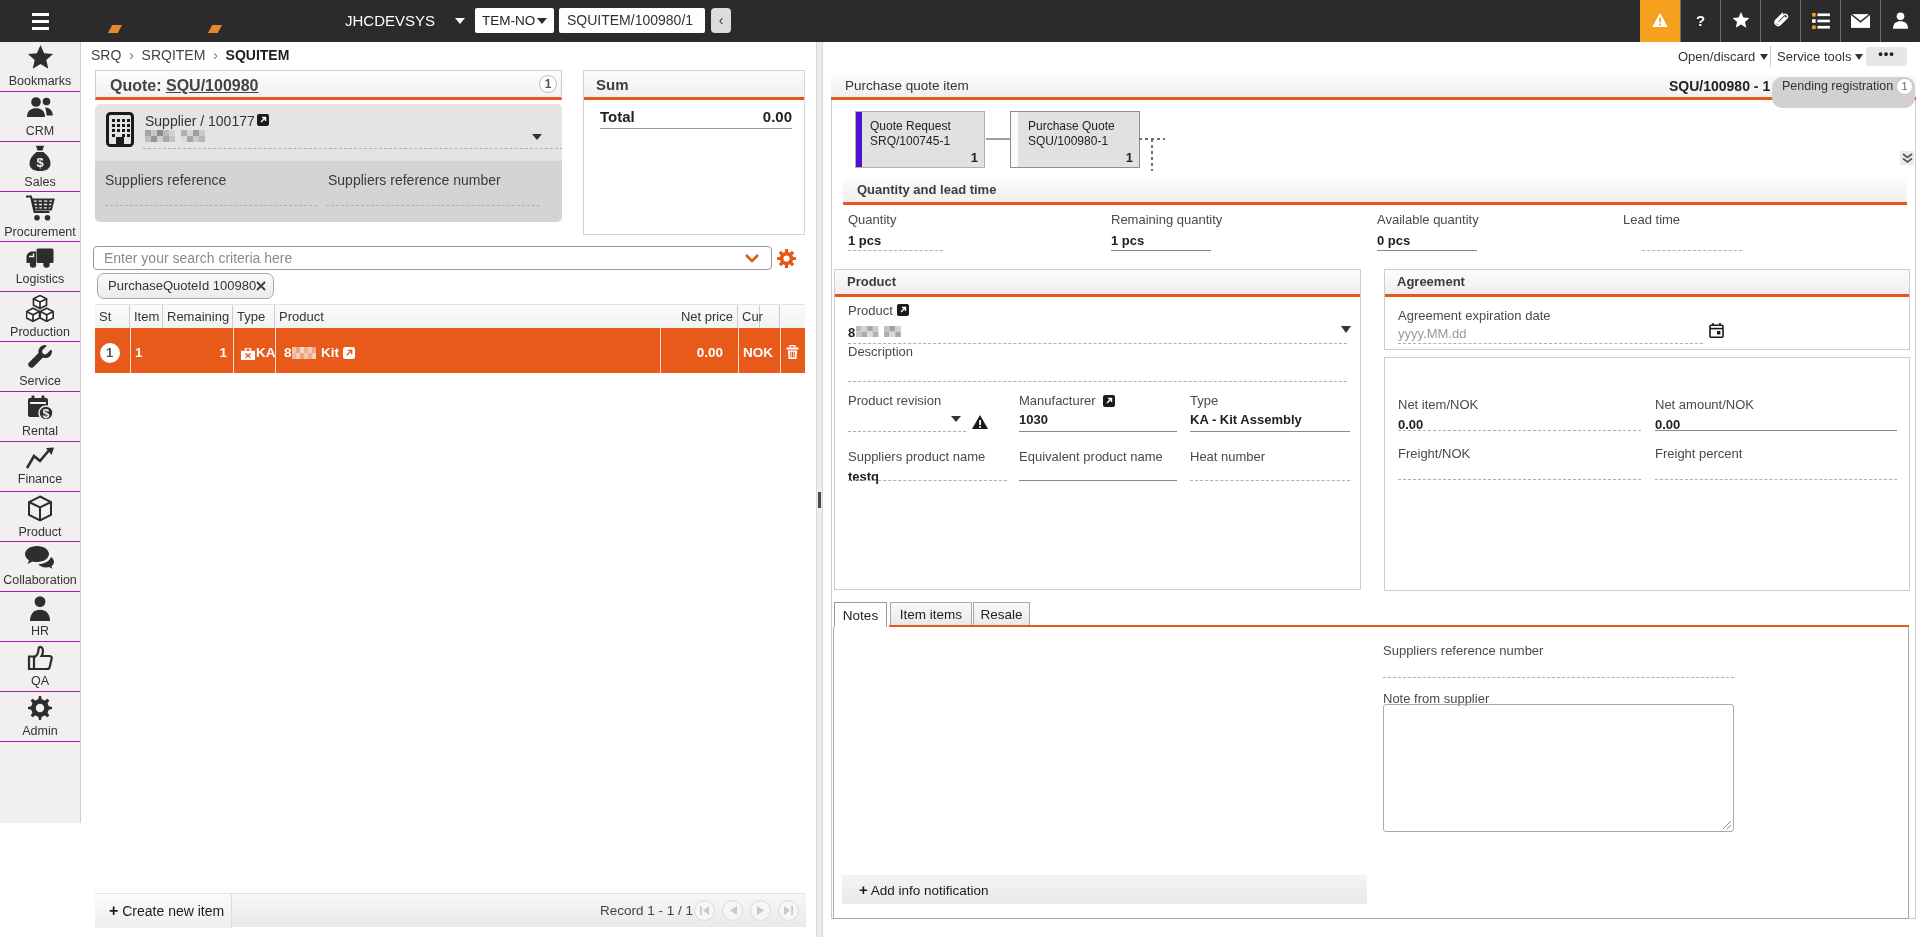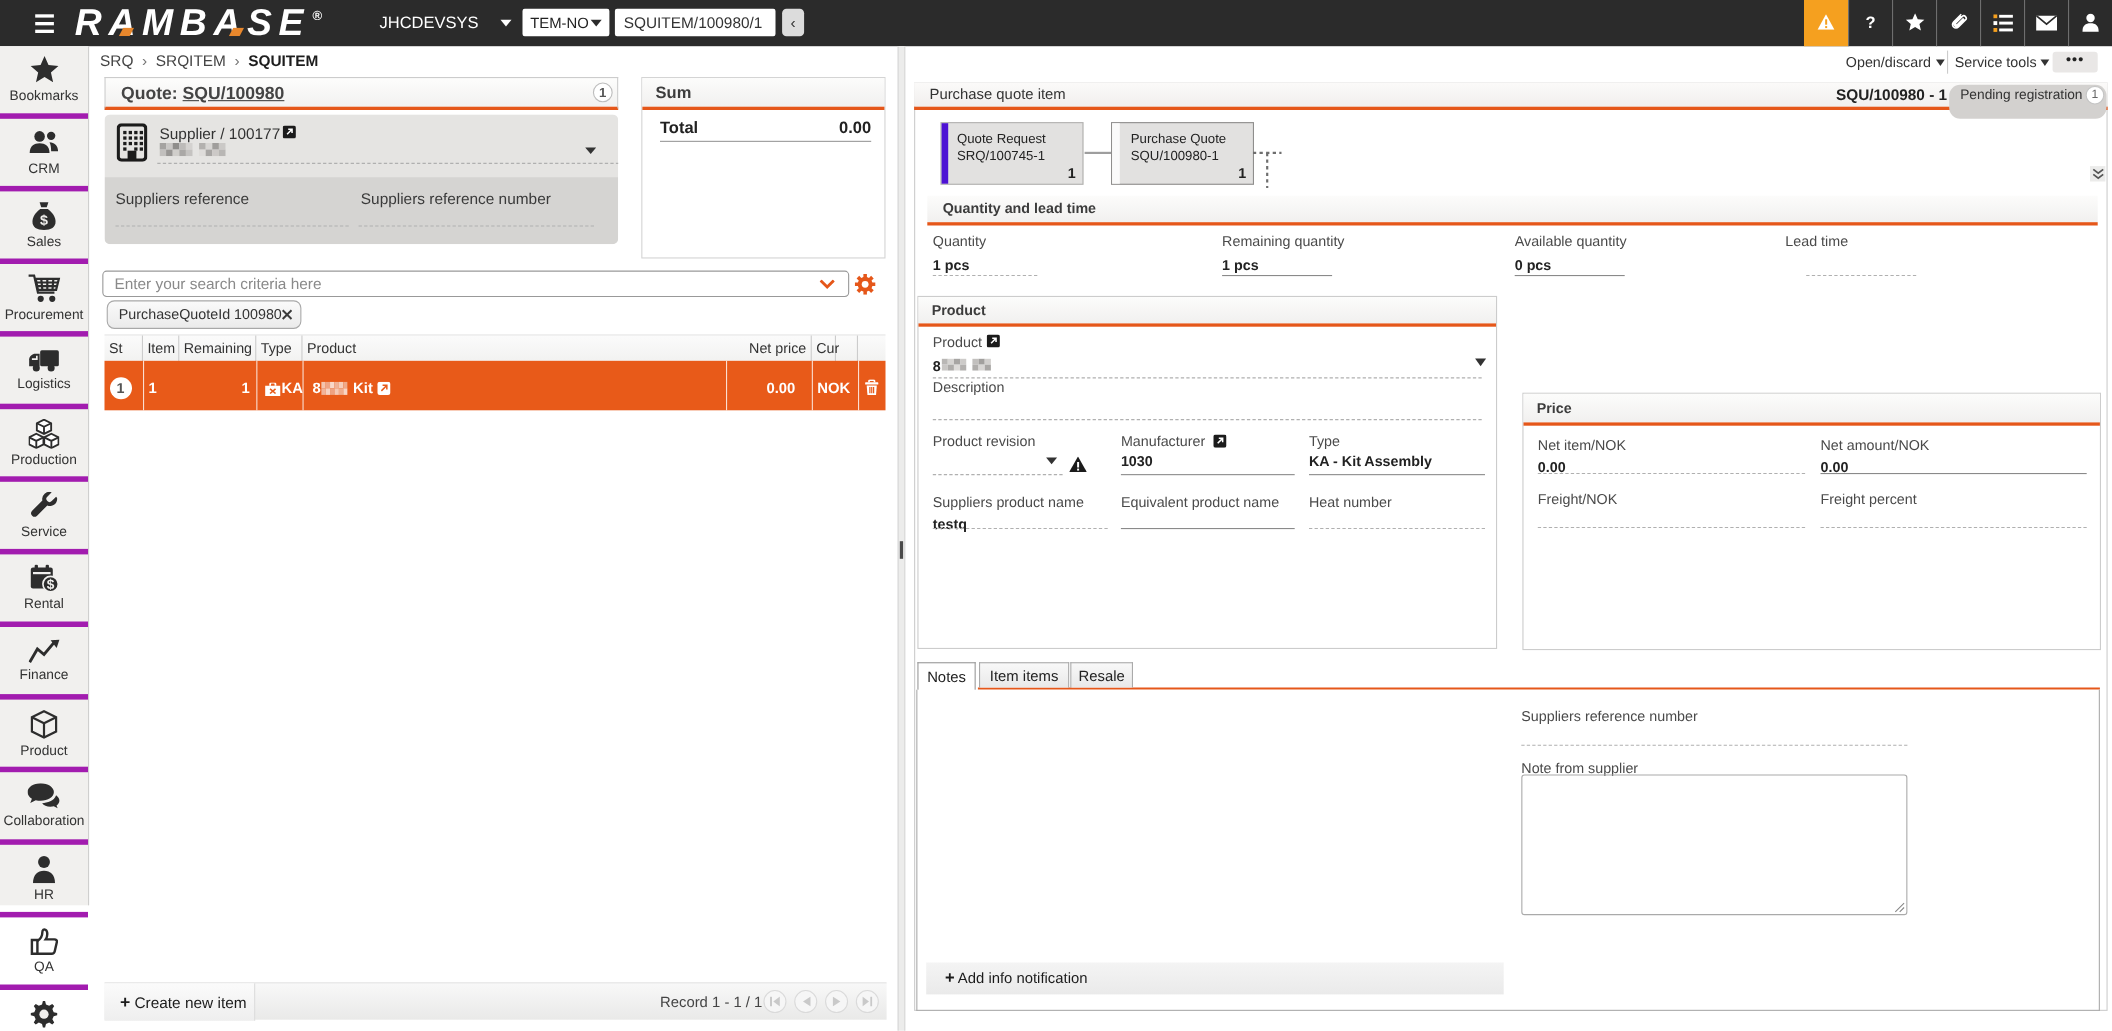--- a/index.html
+++ b/index.html
@@ -8,39 +8,38 @@
 #root { position:absolute; left:0; top:0; width:1920px; height:937px; background:#fff; }
 .abs { position:absolute; }
 .sechead { background:linear-gradient(#fcfcfb,#f1f0ef); border-bottom:3px solid #e5571a;
   font-size:13px; font-weight:bold; color:#3c3c3c; }
 .dash { border-bottom:1px dashed #b0b0b0; }
 .solidl { border-bottom:1px solid #8a8a8a; }
 .lbl { font-size:13px; color:#4a4a4a; }
 .val { font-size:13px; font-weight:bold; color:#222; }
 .panel { border:1px solid #ccc; background:#fff; }
 .tri-down { width:0; height:0; border-left:5px solid transparent; border-right:5px solid transparent; border-top:6px solid #2b2b2b; }
-.sbi { height:66px; border-bottom:5px solid #a21caf; display:flex; flex-direction:column; align-items:center; justify-content:center; gap:3px; }
+.sbi { height:50px; border-bottom:1px solid #a21caf; display:flex; flex-direction:column; align-items:center; justify-content:center; gap:3px; }
 .sbi span { font-size:12.5px; color:#333; }
 .thc { top:0; height:24px; line-height:24px; padding:0 4px; border-right:1px solid #ccc; font-size:13px; }
 .pgc { top:6px; width:21px; height:21px; border:1px solid #dadada; border-radius:50%; background:#f6f6f6; display:flex; align-items:center; justify-content:center; }
 .flbox { position:absolute; width:130px; height:57px; background:#e2e1e0; border:1px solid #b2b1b0; font-size:12px; color:#222; }
 .flbox .t { position:absolute; left:14px; top:7px; line-height:15px; }
 .flbox .b { position:absolute; right:6px; bottom:2px; font-weight:bold; font-size:13px; }
 </style>
 </head>
 <body>
 <div id="root">
 
 <div class="abs" id="topbar" style="left:0;top:0;width:1920px;height:42px;background:#2b2b2b;">
 
   <div class="abs" style="left:32px;top:13px;width:17px;height:3px;background:#fff;"></div>
   <div class="abs" style="left:32px;top:20px;width:17px;height:3px;background:#fff;"></div>
   <div class="abs" style="left:32px;top:27px;width:17px;height:3px;background:#fff;"></div>
 
-  <div class="abs" style="left:68px;top:2px;width:280px;height:36px;color:#fff;font-size:34px;font-weight:bold;font-style:italic;letter-spacing:6px;">RAMBASE<span style="font-size:12px;font-weight:bold;vertical-align:14px;margin-left:2px;">®</span></div>
   <div class="abs" style="left:108px;top:25px;width:14px;height:8px;background:#e8872c;clip-path:polygon(30% 0,100% 0,70% 100%,0 100%);"></div>
   <div class="abs" style="left:208px;top:25px;width:14px;height:8px;background:#e8872c;clip-path:polygon(30% 0,100% 0,70% 100%,0 100%);"></div>
 
   <div class="abs" style="left:345px;top:0;height:42px;line-height:42px;color:#fff;font-size:15px;">JHCDEVSYS</div>
   <div class="abs tri-down" style="left:455px;top:18px;border-top-color:#fff;"></div>
 
   <div class="abs" style="left:475px;top:8px;width:79px;height:25px;background:#fff;border-radius:2px;">
     <div class="abs" style="left:7px;top:0;line-height:25px;font-size:13.5px;color:#222;">TEM-NO</div>
     <div class="abs tri-down" style="right:7px;top:10px;"></div>
   </div>
@@ -530,23 +529,36 @@
     <div class="abs solidl" style="left:355px;top:161px;width:160px;"></div>
     <div class="abs lbl" style="left:13px;top:179px;">Suppliers product name</div>
     <div class="abs val" style="left:13px;top:199px;">testq</div>
     <div class="abs dash" style="left:13px;top:210px;width:159px;"></div>
     <div class="abs lbl" style="left:184px;top:179px;">Equivalent product name</div>
     <div class="abs solidl" style="left:184px;top:210px;width:158px;"></div>
     <div class="abs lbl" style="left:355px;top:179px;">Heat number</div>
     <div class="abs dash" style="left:355px;top:210px;width:160px;"></div>
   </div>
 
+  <div class="abs panel" style="left:553px;top:193.5px;width:526px;height:81.5px;">
+    <div class="abs sechead" style="left:0;top:0;width:524px;height:27.5px;line-height:24px;padding-left:12px;">Agreement</div>
+    <div class="abs lbl" style="left:13px;top:38px;">Agreement expiration date</div>
+    <div class="abs" style="left:13px;top:56px;font-size:13px;color:#9a9a9a;">yyyy.MM.dd</div>
+    <svg class="abs" style="left:324px;top:53px;" width="15" height="15" viewBox="0 0 15 15">
+          <g fill="none" stroke="#1b1b1b" stroke-width="1.6">
+            <rect x="1" y="2.2" width="13" height="12" rx="1"></rect>
+            <path d="M1 5.6 H14"></path>
+            <path d="M4 0 V3 M11 0 V3"></path>
+          </g>
+          <rect x="8" y="8" width="3.4" height="3.4" fill="#1b1b1b"></rect>
+        </svg>
+    <div class="abs dash" style="left:13px;top:73px;width:305px;"></div>
+  </div>
 
   <div class="abs panel" style="left:553px;top:282px;width:526px;height:234px;">
-    <div class="abs sechead" style="left:0;top:0;width:524px;height:29px;line-height:26px;padding-left:12px;">Price</div>
     <div class="abs lbl" style="left:13px;top:39px;">Net item/NOK</div>
     <div class="abs val" style="left:13px;top:59px;">0.00</div>
     <div class="abs dash" style="left:13px;top:72px;width:243px;"></div>
     <div class="abs lbl" style="left:270px;top:39px;">Net amount/NOK</div>
     <div class="abs val" style="left:270px;top:59px;">0.00</div>
     <div class="abs solidl" style="left:270px;top:72px;width:242px;"></div>
     <div class="abs lbl" style="left:13px;top:88px;">Freight/NOK</div>
     <div class="abs dash" style="left:13px;top:121px;width:243px;"></div>
     <div class="abs lbl" style="left:270px;top:88px;">Freight percent</div>
     <div class="abs dash" style="left:270px;top:121px;width:242px;"></div>

